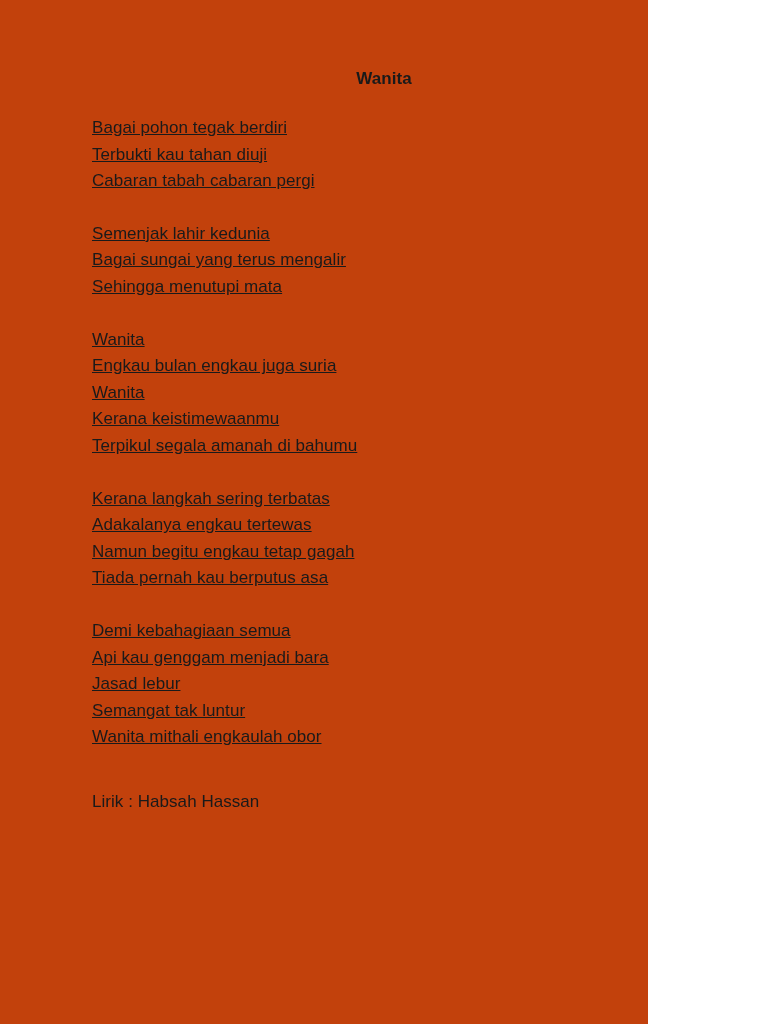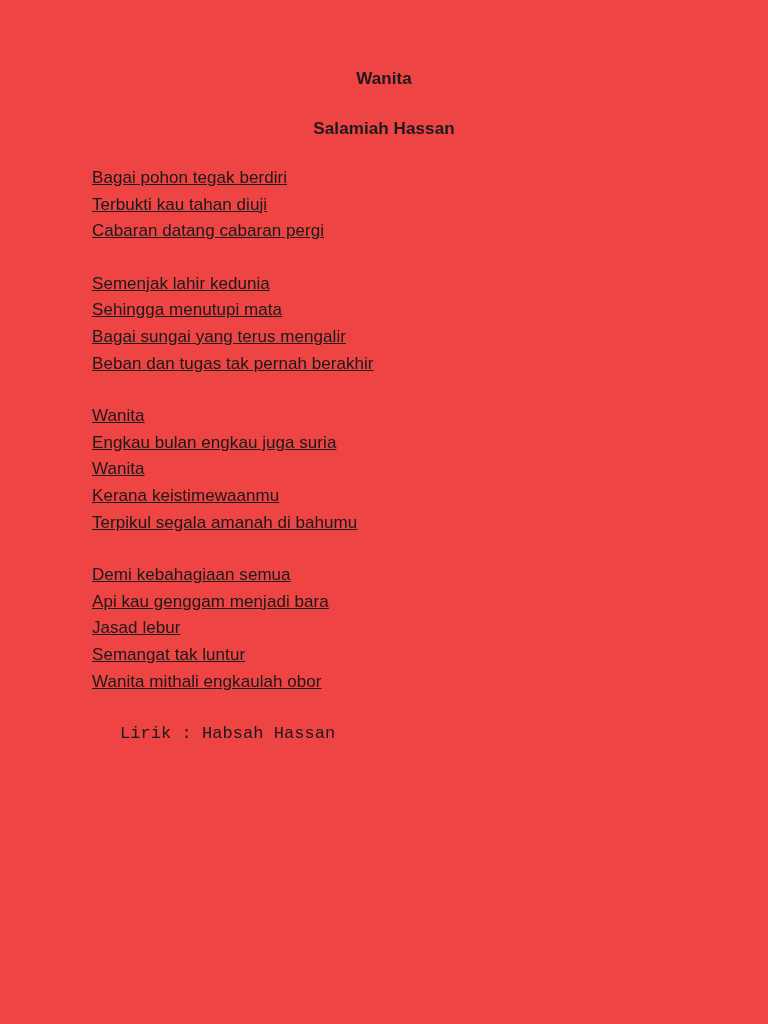--- a/index.html
+++ b/index.html
@@ -9,23 +9,23 @@
   }
   body {
     width: 768px;
     height: 1024px;
     font-family: "Liberation Sans", sans-serif;
     color: #1a1a1a;
     -webkit-font-smoothing: antialiased;
   }
   .page {
     position: relative;
-    width: 768px;
+    width: 648px;
     height: 1024px;
-    background: #ef4444;
+    background: #c2410c;
     box-sizing: border-box;
     overflow: hidden;
   }
   .doc-body {
     position: absolute;
     left: 0;
     top: 0;
     width: 768px;
   }
   .title {
@@ -51,73 +51,76 @@
     padding: 0;
     padding-left: 92px;
     padding-top: 23px;
     text-decoration: underline;
   }
   .stanza {
     margin: 0 0 26px 0;
     padding: 0;
   }
   .stanza:last-of-type {
-    margin-bottom: 0;
+    margin-bottom: 12px;
   }
   .line {
     font-size: 17px;
     line-height: 26.6px;
     margin: 0;
     padding: 0;
     white-space: pre;
     letter-spacing: 0.05px;
   }
   .credit {
-    padding-left: 120px;
+    padding-left: 92px;
     padding-top: 26px;
     font-size: 17px;
     line-height: 26.6px;
     white-space: pre;
     letter-spacing: 0.05px;
-    font-family: Liberation Mono, monospace;
   }
 </style>
 </head>
 <body>
 
 <div class="page">
   <div class="doc-body">
 
     <h1 class="title">Wanita</h1>
 
-    <h2 class="byline">Salamiah Hassan</h2>
 
     <div class="stanzas">
 
       <div class="stanza">
         <p class="line">Bagai pohon tegak berdiri</p>
         <p class="line">Terbukti kau tahan diuji</p>
-        <p class="line">Cabaran datang cabaran pergi</p>
+        <p class="line">Cabaran tabah cabaran pergi</p>
       </div>
 
       <div class="stanza">
         <p class="line">Semenjak lahir kedunia</p>
+        <p class="line">Bagai sungai yang terus mengalir</p>
         <p class="line">Sehingga menutupi mata</p>
-        <p class="line">Bagai sungai yang terus mengalir</p>
-        <p class="line">Beban dan tugas tak pernah berakhir</p>
       </div>
 
       <div class="stanza">
         <p class="line">Wanita</p>
         <p class="line">Engkau bulan engkau juga suria</p>
         <p class="line">Wanita</p>
         <p class="line">Kerana keistimewaanmu</p>
         <p class="line">Terpikul segala amanah di bahumu</p>
       </div>
 
+      <div class="stanza">
+        <p class="line">Kerana langkah sering terbatas</p>
+        <p class="line">Adakalanya engkau tertewas</p>
+        <p class="line">Namun begitu engkau tetap gagah</p>
+        <p class="line">Tiada pernah kau berputus asa</p>
+      </div>
 
       <div class="stanza">
         <p class="line">Demi kebahagiaan semua</p>
         <p class="line">Api kau genggam menjadi bara</p>
         <p class="line">Jasad lebur</p>
         <p class="line">Semangat tak luntur</p>
         <p class="line">Wanita mithali engkaulah obor</p>
       </div>
 
     </div>

